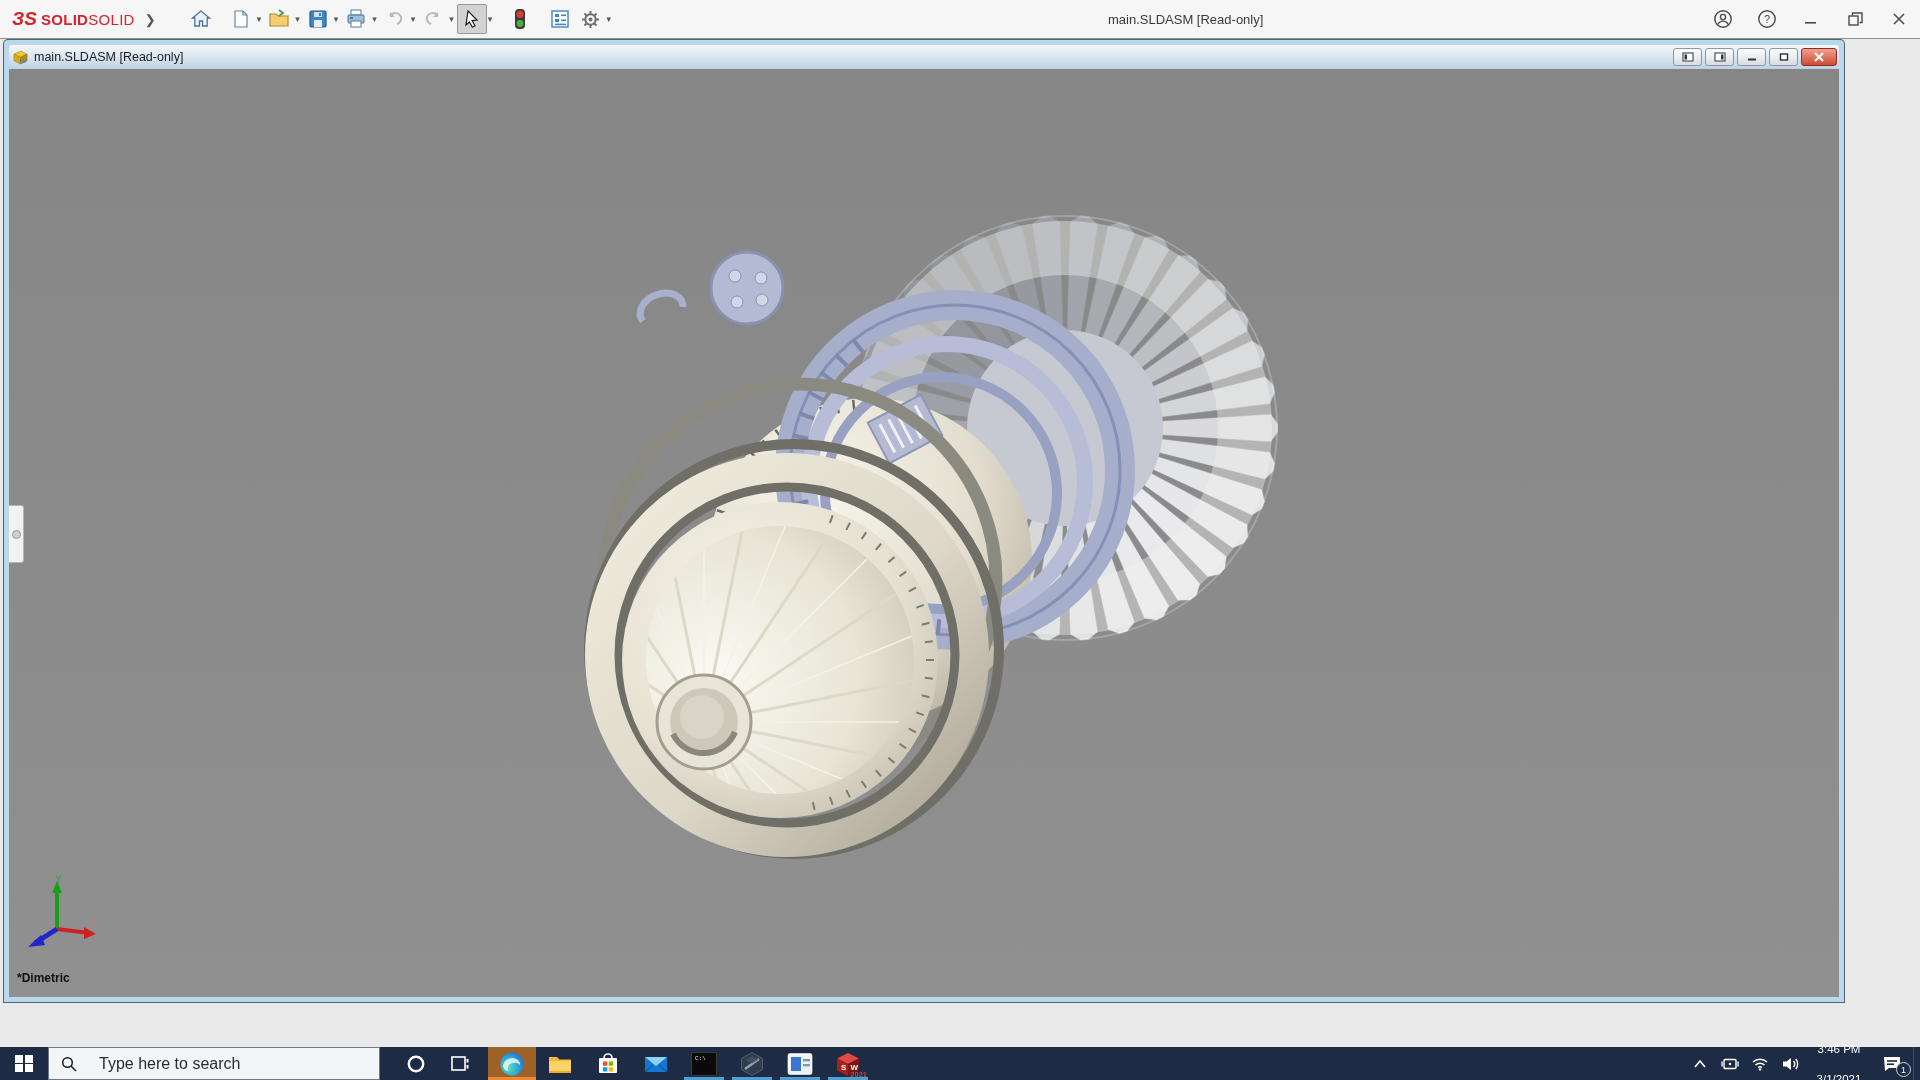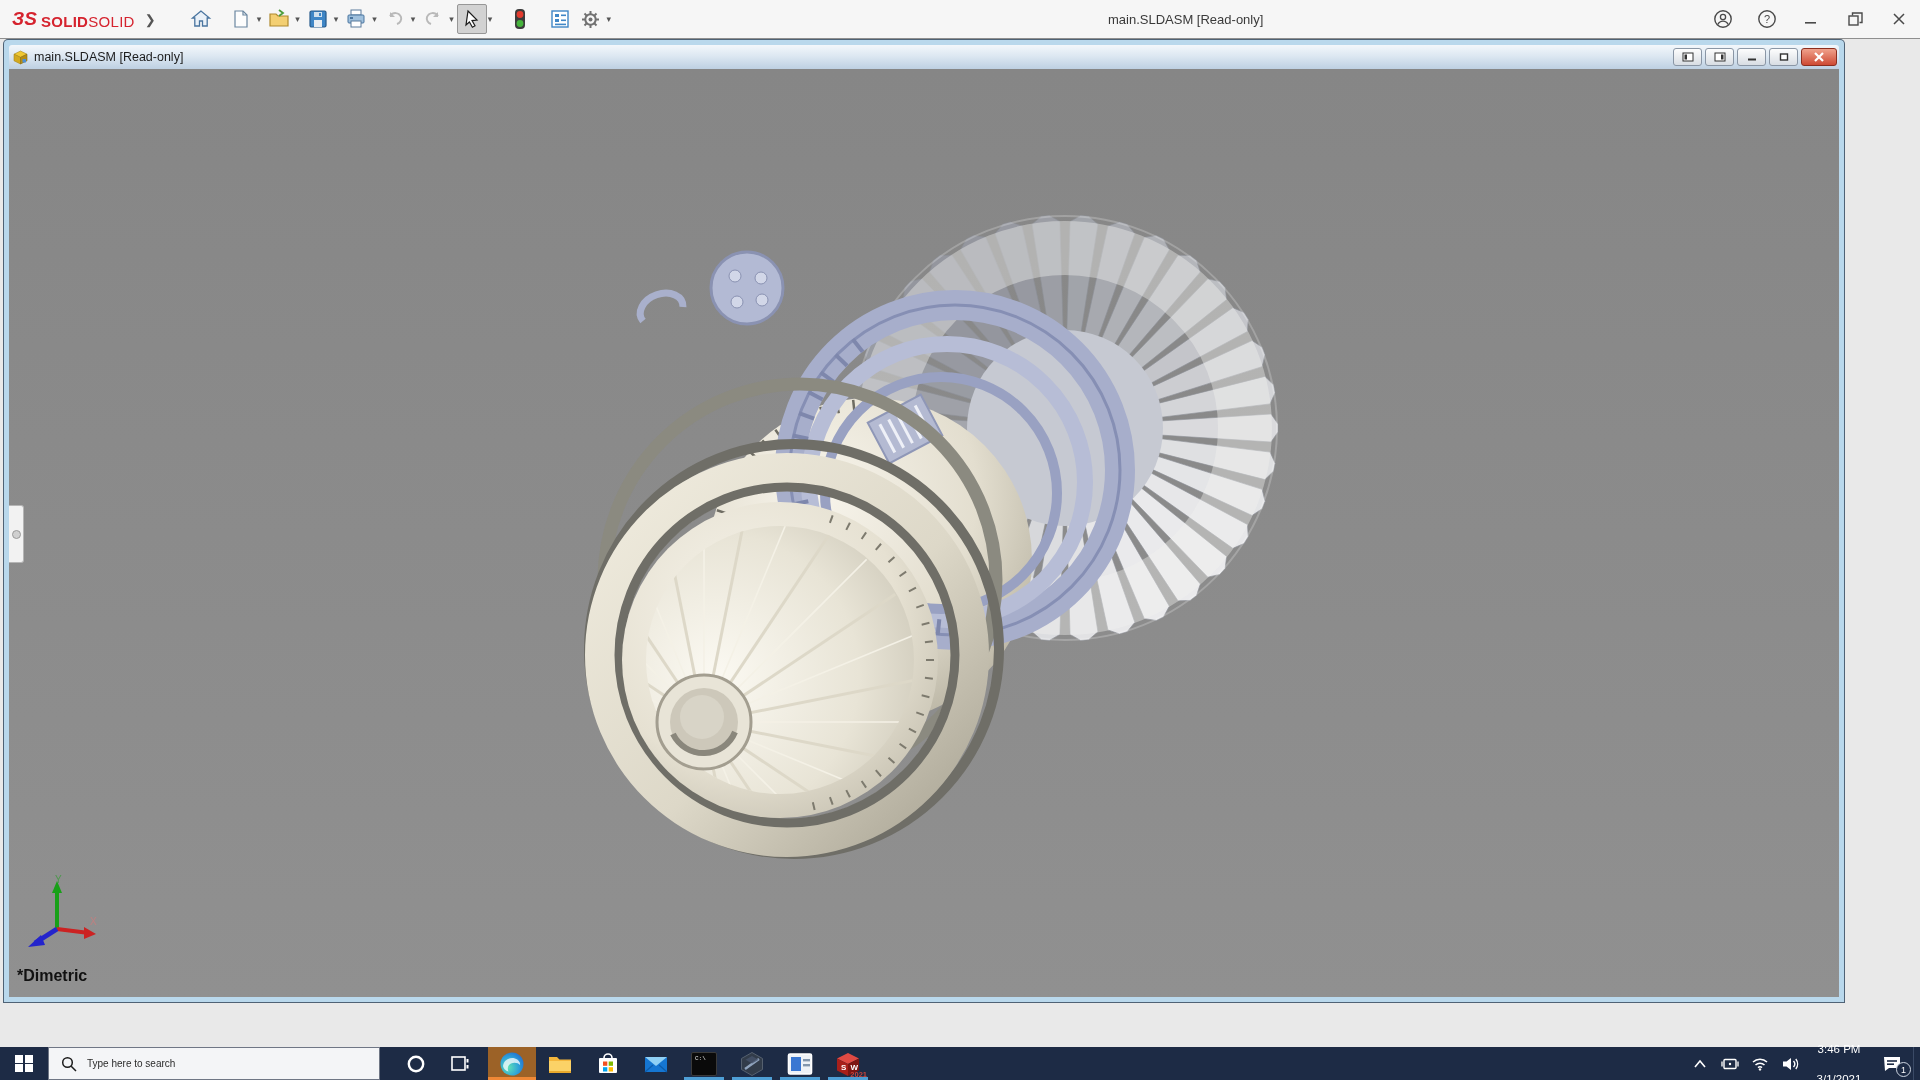--- a/index.html
+++ b/index.html
@@ -2,21 +2,21 @@
 <html><head>
 <meta charset="utf-8">
 <style>
   html,body{margin:0;padding:0;}
   .screen{position:relative;width:1920px;height:1080px;overflow:hidden;background:#e9e9e9;
           font-family:"Liberation Sans",sans-serif;-webkit-font-smoothing:antialiased;}
 
   
   .titlebar{position:absolute;left:0;top:0;width:1920px;height:38px;background:#f6f6f6;
             border-bottom:1px solid #8f8f8f;display:flex;align-items:center;}
-  .brand{display:flex;align-items:flex-end;margin-left:12px;color:#d5232e;white-space:nowrap;cursor:default;}
+  .brand{display:flex;align-items:center;margin-left:12px;color:#d5232e;white-space:nowrap;cursor:default;}
   .brand .mark{font-size:19px;font-weight:bold;font-style:italic;margin-right:4px;}
   .brand .b{font-size:15px;font-weight:bold;letter-spacing:.3px;}
   .brand .l{font-size:15px;font-weight:normal;letter-spacing:.3px;}
   .flyout{margin-left:10px;color:#555;font-size:13px;cursor:pointer;}
   .tools{display:flex;align-items:center;margin-left:30px;}
   .tb-ico{width:28px;height:28px;display:flex;align-items:center;justify-content:center;border:1px solid transparent;border-radius:2px;cursor:pointer;}
   .tb-ico.pressed{background:#d2d2d2;border:1px solid #979797;}
   .dd{font-size:9px;color:#555;margin:0 3px 0 1px;cursor:pointer;}
   .gap{width:10px;}
   .app-title{position:absolute;left:1108px;top:0;height:38px;display:flex;align-items:center;
@@ -36,33 +36,33 @@
         background:linear-gradient(180deg,#fdfdfd,#d8dde3);display:flex;align-items:center;justify-content:center;cursor:pointer;}
   .cbtn.close{width:34px;background:linear-gradient(180deg,#f0a28c,#ce4a34);border-color:#8c2e1f;color:#fff;
               font-size:11px;font-weight:bold;}
   .viewport{position:relative;width:1830px;height:928px;background:linear-gradient(180deg,#868686,#909090);overflow:hidden;}
   .engine-svg{position:absolute;left:0;top:0;}
   .side-tab{position:absolute;left:0;top:436px;width:14px;height:56px;background:#f2f2f2;
             border:1px solid #b5b5b5;border-left:none;border-radius:0 3px 3px 0;cursor:pointer;}
   .side-tab .dot{position:absolute;left:3px;top:24px;width:7px;height:7px;border-radius:50%;
                  background:#cfcfcf;border:1px solid #9a9a9a;}
   .triad{position:absolute;left:12px;bottom:40px;}
-  .view-label{position:absolute;left:8px;bottom:12px;font-size:16px;font-weight:bold;color:#111;}
+  .view-label{position:absolute;left:8px;bottom:12px;font-size:12px;font-weight:bold;color:#111;}
 
   
   .taskbar{position:absolute;left:0;bottom:0;width:1920px;height:33px;background:#1d2b45;
            display:flex;align-items:stretch;}
   .tb-btn{display:flex;align-items:center;justify-content:center;cursor:pointer;position:relative;}
   .start{width:48px;}
   .winlogo{display:grid;grid-template-columns:8px 8px;grid-template-rows:8px 8px;gap:1.5px;}
   .winlogo div{background:#fff;}
   .searchbox{width:330px;background:#f4f5f7;border:1px solid #6f7685;display:flex;align-items:center;
              margin:0;cursor:text;}
   .searchbox .mag{margin:0 10px 0 12px;}
-  .searchbox .ph{font-size:10px;color:#2b2b2b;}
+  .searchbox .ph{font-size:16px;color:#2b2b2b;margin-left:12px;}
   .cell{width:44px;}
   .appcell{width:48px;}
   .appcell .ul{position:absolute;bottom:0;left:4px;right:4px;height:3px;background:#4e9fd6;}
   .appcell.hl{background:#9c6227;}
   .appcell.hl .ul{left:0;right:0;background:#ef8836;}
   .tray{margin-left:auto;display:flex;align-items:stretch;}
   .traybtn{display:flex;align-items:center;justify-content:center;cursor:pointer;position:relative;}
   .clockcell{width:64px;display:flex;flex-direction:column;align-items:center;justify-content:center;
              color:#fff;font-size:11.5px;line-height:14px;cursor:pointer;gap:16px;}
   .badge{position:absolute;right:2px;bottom:3px;width:13px;height:13px;border-radius:50%;

